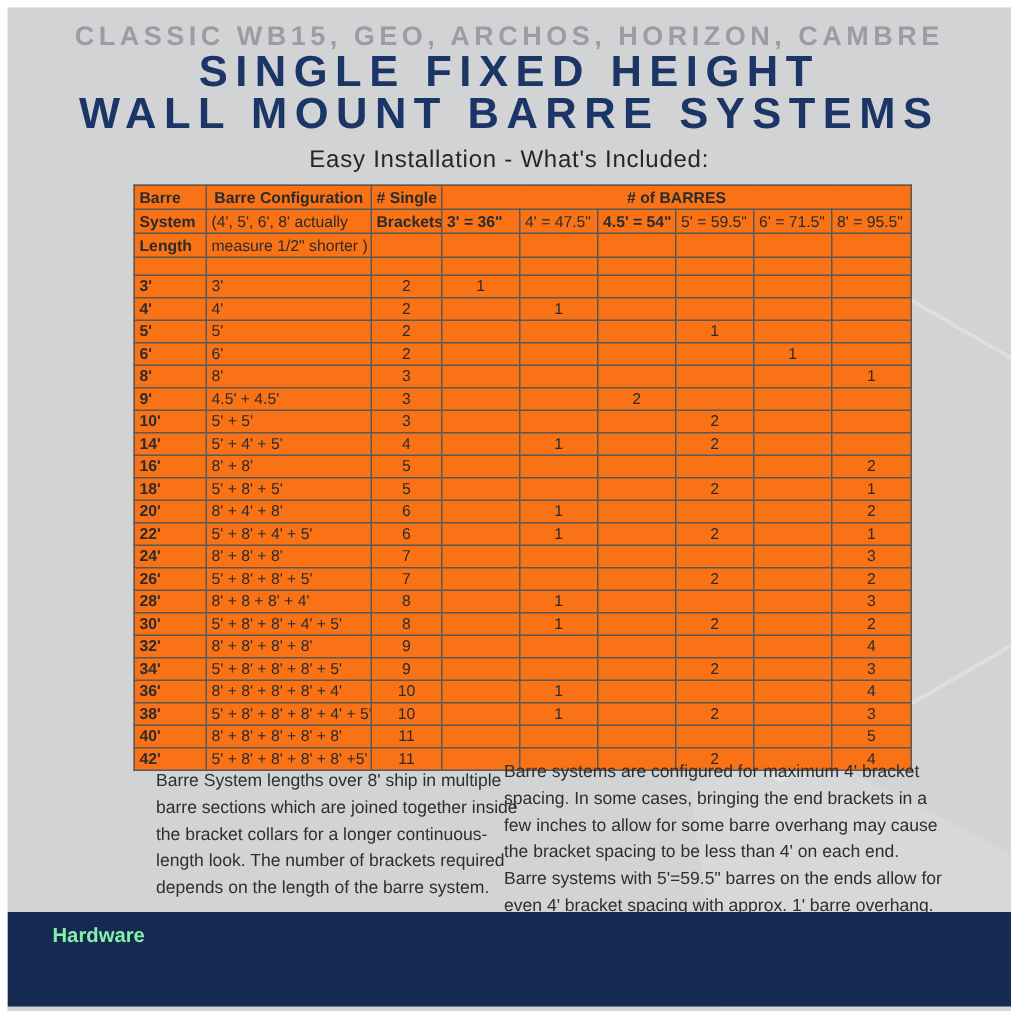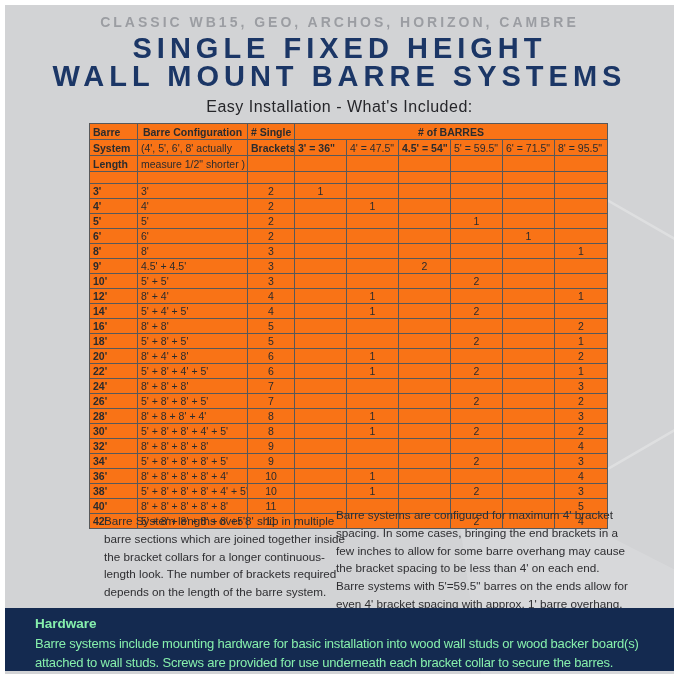--- a/index.html
+++ b/index.html
@@ -1,20 +1,20 @@
 <!DOCTYPE html>
 <html><head>
 <meta charset="utf-8">
 <style>
   html,body{margin:0;padding:0;}
   .canvas{position:relative;width:679px;height:679px;background:#ffffff;font-family:"Liberation Sans",sans-serif;overflow:hidden;}
   .inner{position:absolute;left:5px;top:5px;width:669px;height:669px;background:#d2d3d5;overflow:hidden;}
 
   .top-heading{position:absolute;left:0;top:9px;width:100%;text-align:center;
-    color:#9b9da2;font-weight:bold;font-size:14px;letter-spacing:3px;white-space:nowrap;}
+    color:#9b9da2;font-weight:bold;font-size:18px;letter-spacing:3px;white-space:nowrap;}
   .title{position:absolute;left:0;top:29px;width:100%;text-align:center;
     color:#1b3666;font-weight:bold;font-size:29px;line-height:28px;letter-spacing:5px;white-space:nowrap;}
   .subtitle{position:absolute;left:0;top:93px;width:100%;text-align:center;
     color:#26262a;font-size:16px;letter-spacing:0.5px;}
 
   .wm{position:absolute;left:0;top:0;pointer-events:none;}
 
   table.barre{position:absolute;left:84px;top:118px;border-collapse:collapse;table-layout:fixed;
     width:518px;background:#f97316;}
   table.barre td{border:1px solid #57585a;padding:0 3px;font-size:10.5px;color:#2b2b2d;
@@ -180,31 +180,20 @@
             <td class="cfg">5' + 5'</td>
             <td class="ctr">3</td>
             <td class="ctr"></td>
             <td class="ctr"></td>
             <td class="ctr"></td>
             <td class="ctr">2</td>
             <td class="ctr"></td>
             <td class="ctr"></td>
           </tr>
           <tr>
-            <td class="b">12'</td>
-            <td class="cfg">8' + 4'</td>
-            <td class="ctr">4</td>
-            <td class="ctr"></td>
-            <td class="ctr">1</td>
-            <td class="ctr"></td>
-            <td class="ctr"></td>
-            <td class="ctr"></td>
-            <td class="ctr">1</td>
-          </tr>
-          <tr>
             <td class="b">14'</td>
             <td class="cfg">5' + 4' + 5'</td>
             <td class="ctr">4</td>
             <td class="ctr"></td>
             <td class="ctr">1</td>
             <td class="ctr"></td>
             <td class="ctr">2</td>
             <td class="ctr"></td>
             <td class="ctr"></td>
           </tr>
@@ -363,17 +352,16 @@
             <td class="ctr">4</td>
           </tr>
         </tbody>
     </table>
 
     <div class="note note-left">Barre System lengths over 8' ship in multiple barre sections which are joined together inside the bracket collars for a longer continuous-length look. The number of brackets required depends on the length of the barre system.</div>
     <div class="note note-right">Barre systems are configured for maximum 4' bracket spacing.  In some cases, bringing the end brackets in a few inches to allow for some barre overhang may cause the bracket spacing to be less than 4' on each end.  Barre systems with 5'=59.5" barres on the ends allow for even 4' bracket spacing with approx. 1' barre overhang.</div>
 
     <div class="hardware">
       <div class="hw-title">Hardware</div>
-      <div class="hw-body">Barre systems include mounting hardware for basic installation into wood wall studs or wood backer board(s) attached to wall studs. Screws are provided for use underneath each bracket collar to secure the barres.</div>
     </div>
 
   </div>
 </div>
 
 </body></html>

